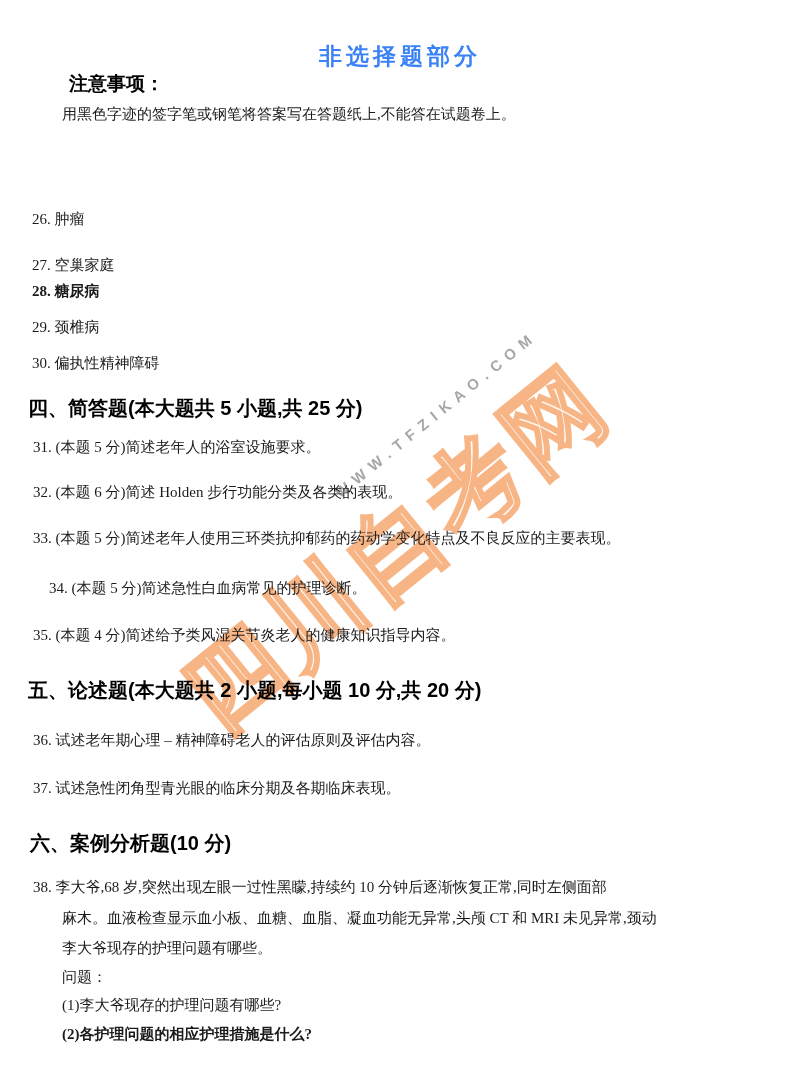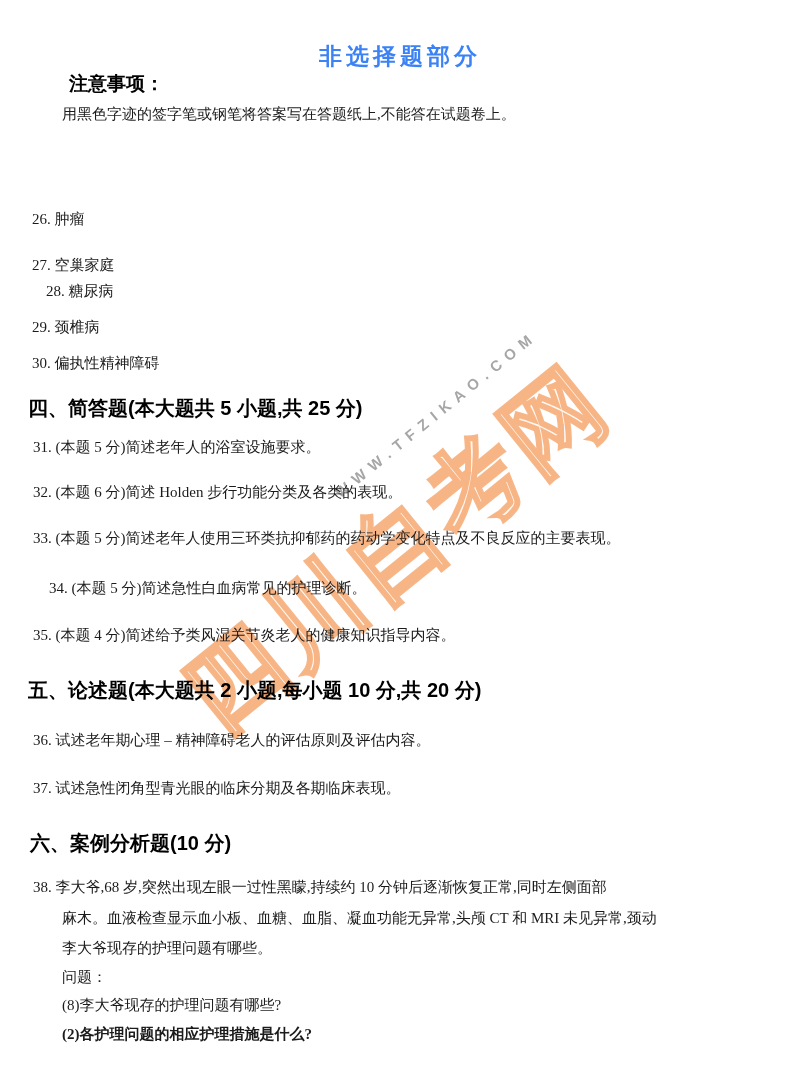--- a/index.html
+++ b/index.html
@@ -82,36 +82,36 @@
     </div>
   </div>
 
   <h1 class="title">非选择题部分</h1>
 
   <div class="ln hd" style="top:73px;left:28px;font-size:19px;margin-left:41px;">注意事项：</div>
   <div class="ln" style="top:103px;left:62px;">用黑色字迹的签字笔或钢笔将答案写在答题纸上,不能答在试题卷上。</div>
 
   <div class="ln" style="top:208px;left:32px;">26. 肿瘤</div>
   <div class="ln" style="top:254px;left:32px;">27. 空巢家庭</div>
-  <div class="ln" style="top:280px;left:46px;">28. 糖尿病</div>
+  <div class="ln" style="top:280px;left:32px;font-weight:bold;">28. 糖尿病</div>
   <div class="ln" style="top:316px;left:32px;">29. 颈椎病</div>
   <div class="ln" style="top:352px;left:32px;">30. 偏执性精神障碍</div>
 
   <div class="ln hd" style="top:397px;left:28px;">四、简答题(本大题共 5 小题,共 25 分)</div>
   <div class="ln" style="top:436px;left:33px;">31. (本题 5 分)简述老年人的浴室设施要求。</div>
   <div class="ln" style="top:481px;left:33px;">32. (本题 6 分)简述 Holden 步行功能分类及各类的表现。</div>
   <div class="ln" style="top:527px;left:33px;">33. (本题 5 分)简述老年人使用三环类抗抑郁药的药动学变化特点及不良反应的主要表现。</div>
   <div class="ln" style="top:577px;left:33px;margin-left:16px;">34. (本题 5 分)简述急性白血病常见的护理诊断。</div>
   <div class="ln" style="top:624px;left:33px;">35. (本题 4 分)简述给予类风湿关节炎老人的健康知识指导内容。</div>
 
   <div class="ln hd" style="top:679px;left:28px;">五、论述题(本大题共 2 小题,每小题 10 分,共 20 分)</div>
   <div class="ln" style="top:729px;left:33px;">36. 试述老年期心理 – 精神障碍老人的评估原则及评估内容。</div>
   <div class="ln" style="top:777px;left:33px;">37. 试述急性闭角型青光眼的临床分期及各期临床表现。</div>
 
   <div class="ln hd" style="top:832px;left:30px;">六、案例分析题(10 分)</div>
   <div class="ln" style="top:876px;left:33px;">38. 李大爷,68 岁,突然出现左眼一过性黑矇,持续约 10 分钟后逐渐恢复正常,同时左侧面部</div>
   <div class="ln" style="top:907px;left:62px;">麻木。血液检查显示血小板、血糖、血脂、凝血功能无异常,头颅 CT 和 MRI 未见异常,颈动</div>
   <div class="ln" style="top:937px;left:62px;">李大爷现存的护理问题有哪些。</div>
   <div class="ln" style="top:966px;left:62px;">问题：</div>
-  <div class="ln" style="top:994px;left:62px;">(8)李大爷现存的护理问题有哪些?</div>
+  <div class="ln" style="top:994px;left:62px;">(1)李大爷现存的护理问题有哪些?</div>
   <div class="ln" style="top:1023px;left:62px;font-weight:bold;">(2)各护理问题的相应护理措施是什么?</div>
 
 </div>
 
 </body></html>

